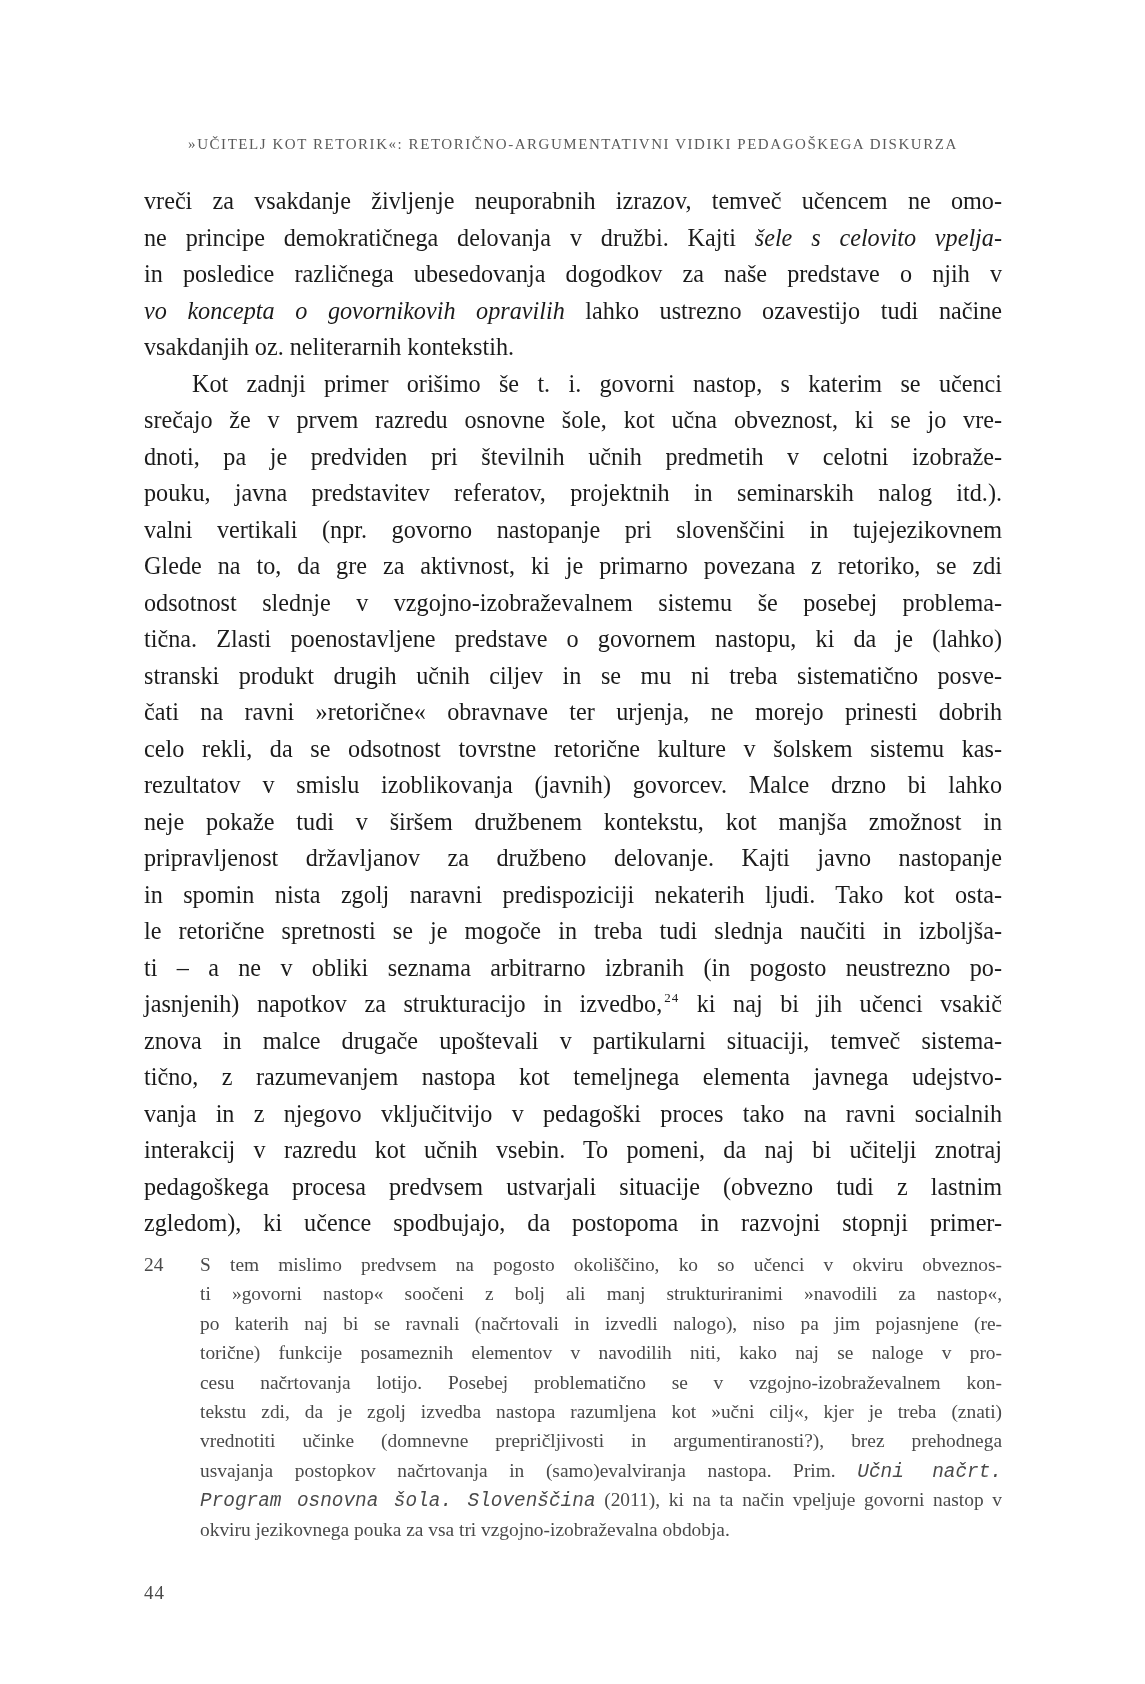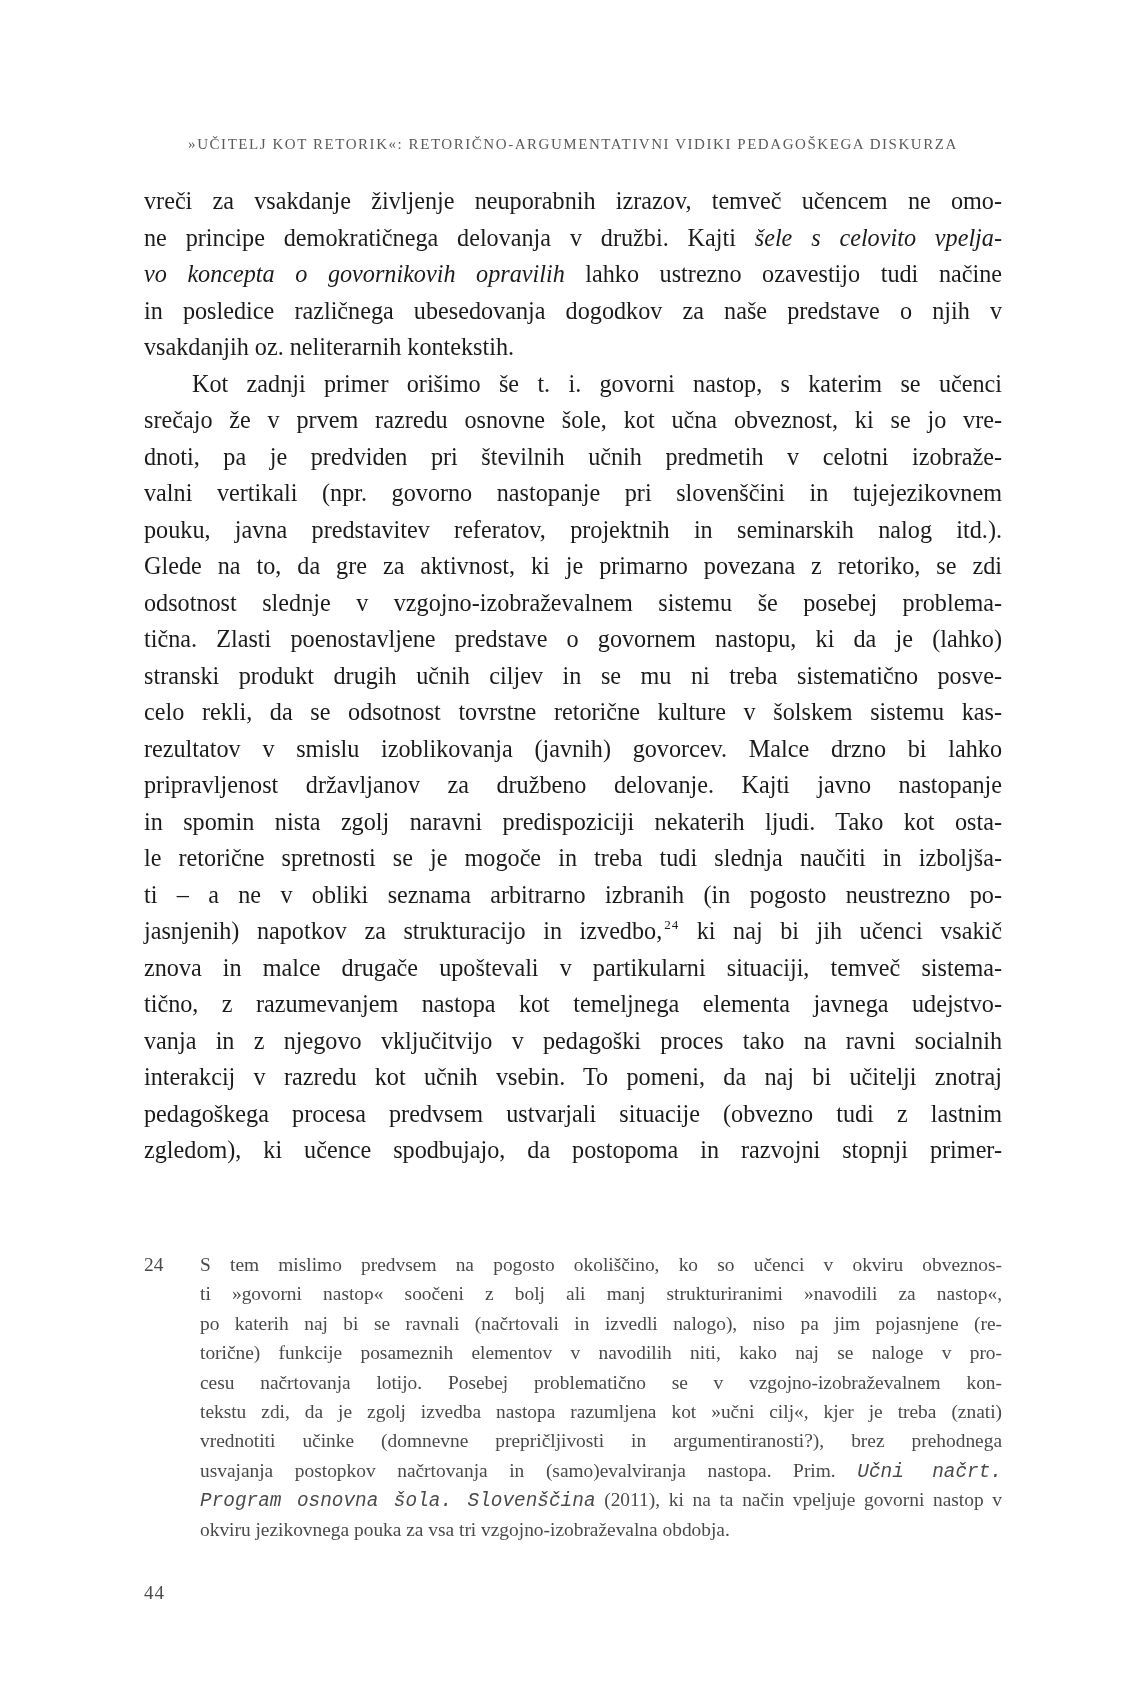--- a/index.html
+++ b/index.html
@@ -100,35 +100,37 @@
   </style>
 </head>
 <body>
 
 <div class="running-head">»UČITELJ KOT RETORIK«: RETORIČNO-ARGUMENTATIVNI VIDIKI PEDAGOŠKEGA DISKURZA</div>
 
 <div class="body-text">
 
   <span class="line">vreči za vsakdanje življenje neuporabnih izrazov, temveč učencem ne omo-</span>
   <span class="line"><span>ne principe demokratičnega delovanja v družbi. Kajti </span><span class="it">šele s celovito vpelja-</span></span>
+  <span class="line">in posledice različnega ubesedovanja dogodkov za naše predstave o njih v</span>
   <span class="line"><span class="it">vo koncepta o govornikovih opravilih</span><span> lahko ustrezno ozavestijo tudi načine</span></span>
-  <span class="line">in posledice različnega ubesedovanja dogodkov za naše predstave o njih v</span>
   <span class="line last">vsakdanjih oz. neliterarnih kontekstih.</span>
 
   <span class="line indent">Kot zadnji primer orišimo še t. i. govorni nastop, s katerim se učenci</span>
   <span class="line">srečajo že v prvem razredu osnovne šole, kot učna obveznost, ki se jo vre-</span>
   <span class="line">dnoti, pa je predviden pri številnih učnih predmetih v celotni izobraže-</span>
+  <span class="line">pouku, javna predstavitev referatov, projektnih in seminarskih nalog itd.).</span>
   <span class="line">valni vertikali (npr. govorno nastopanje pri slovenščini in tujejezikovnem</span>
-  <span class="line">pouku, javna predstavitev referatov, projektnih in seminarskih nalog itd.).</span>
   <span class="line">Glede na to, da gre za aktivnost, ki je primarno povezana z retoriko, se zdi</span>
   <span class="line">odsotnost slednje v vzgojno-izobraževalnem sistemu še posebej problema-</span>
   <span class="line">tična. Zlasti poenostavljene predstave o govornem nastopu, ki da je (lahko)</span>
   <span class="line">stranski produkt drugih učnih ciljev in se mu ni treba sistematično posve-</span>
+  <span class="line">čati na ravni »retorične« obravnave ter urjenja, ne morejo prinesti dobrih</span>
   <span class="line">celo rekli, da se odsotnost tovrstne retorične kulture v šolskem sistemu kas-</span>
   <span class="line">rezultatov v smislu izoblikovanja (javnih) govorcev. Malce drzno bi lahko</span>
+  <span class="line">neje pokaže tudi v širšem družbenem kontekstu, kot manjša zmožnost in</span>
   <span class="line">pripravljenost državljanov za družbeno delovanje. Kajti javno nastopanje</span>
   <span class="line">in spomin nista zgolj naravni predispoziciji nekaterih ljudi. Tako kot osta-</span>
   <span class="line">le retorične spretnosti se je mogoče in treba tudi slednja naučiti in izboljša-</span>
   <span class="line">ti – a ne v obliki seznama arbitrarno izbranih (in pogosto neustrezno po-</span>
   <span class="line"><span>jasnjenih) napotkov za strukturacijo in izvedbo,</span><sup class="fnref">24</sup><span> ki naj bi jih učenci vsakič</span></span>
   <span class="line">znova in malce drugače upoštevali v partikularni situaciji, temveč sistema-</span>
   <span class="line">tično, z razumevanjem nastopa kot temeljnega elementa javnega udejstvo-</span>
   <span class="line">vanja in z njegovo vključitvijo v pedagoški proces tako na ravni socialnih</span>
   <span class="line">interakcij v razredu kot učnih vsebin. To pomeni, da naj bi učitelji znotraj</span>
   <span class="line">pedagoškega procesa predvsem ustvarjali situacije (obvezno tudi z lastnim</span>

